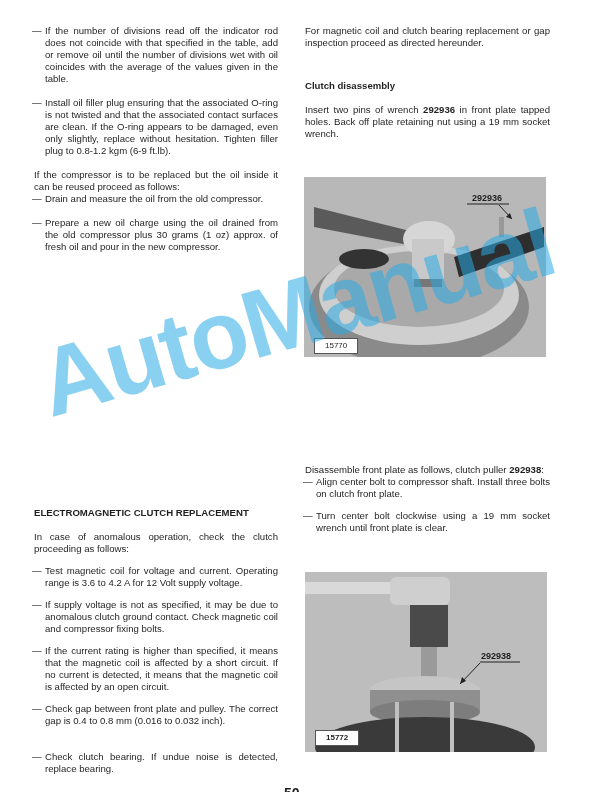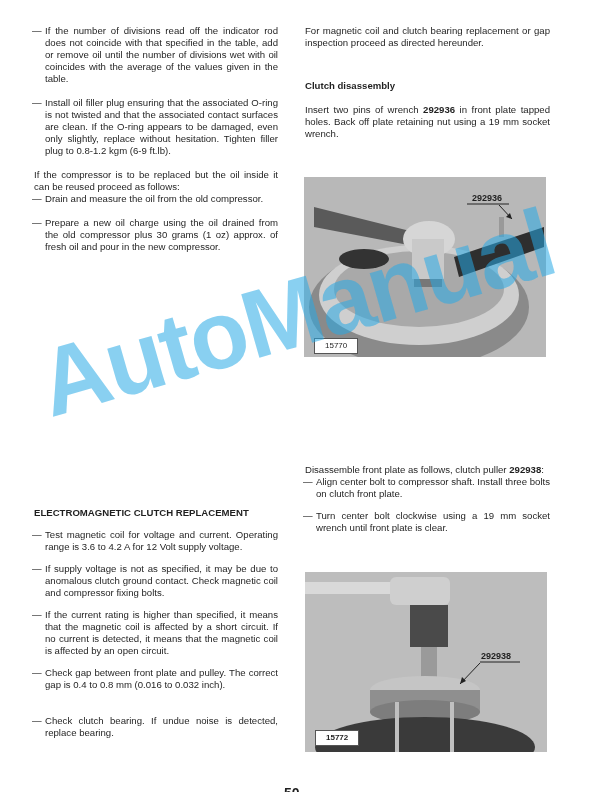--- a/index.html
+++ b/index.html
@@ -35,20 +35,21 @@
 <div class="col left" style="top:25px;">
   <p class="dash">If the number of divisions read off the indicator rod does not coincide with that specified in the table, add or remove oil until the number of divisions wet with oil coincides with the average of the values given in the table.</p>
   <p class="dash" style="margin-top:12px;">Install oil filler plug ensuring that the associated O-ring is not twisted and that the associated contact surfaces are clean. If the O-ring appears to be damaged, even only slightly, replace without hesitation. Tighten filler plug to 0.8-1.2 kgm (6-9 ft.lb).</p>
   <p style="margin-top:12px;">If the compressor is to be replaced but the oil inside it can be reused proceed as follows:</p>
   <p class="dash" style="">Drain and measure the oil from the old compressor.</p>
   <p class="dash" style="margin-top:12px;">Prepare a new oil charge using the oil drained from the old compressor plus 30 grams (1 oz) approx. of fresh oil and pour in the new compressor.</p>
 </div>
 
 <div class="col left" style="top:507px;">
   <p class="heading">ELECTROMAGNETIC CLUTCH REPLACEMENT</p>
+  <p style="margin-top:12px;">In case of anomalous operation, check the clutch proceeding as follows:</p>
   <p class="dash" style="margin-top:10px;">Test magnetic coil for voltage and current. Operating range is 3.6 to 4.2 A for 12 Volt supply voltage.</p>
   <p class="dash" style="margin-top:10px;">If supply voltage is not as specified, it may be due to anomalous clutch ground contact. Check magnetic coil and compressor fixing bolts.</p>
   <p class="dash" style="margin-top:10px;">If the current rating is higher than specified, it means that the magnetic coil is affected by a short circuit. If no current is detected, it means that the magnetic coil is affected by an open circuit.</p>
   <p class="dash" style="margin-top:10px;">Check gap between front plate and pulley. The correct gap is 0.4 to 0.8 mm (0.016 to 0.032 inch).</p>
   <p class="dash" style="margin-top:24px;">Check clutch bearing. If undue noise is detected, replace bearing.</p>
 </div>
 
 <div class="col right" style="top:25px;">
   <p>For magnetic coil and clutch bearing replacement or gap inspection proceed as directed hereunder.</p>
   <p class="heading" style="margin-top:31px;">Clutch disassembly</p>

